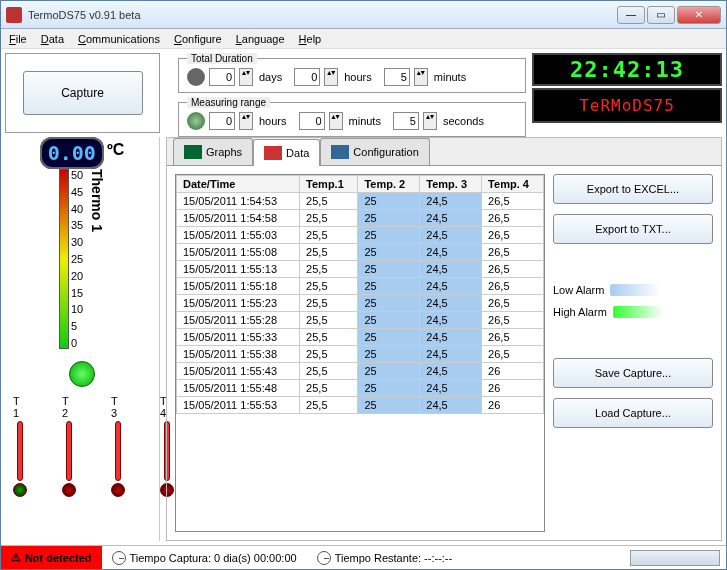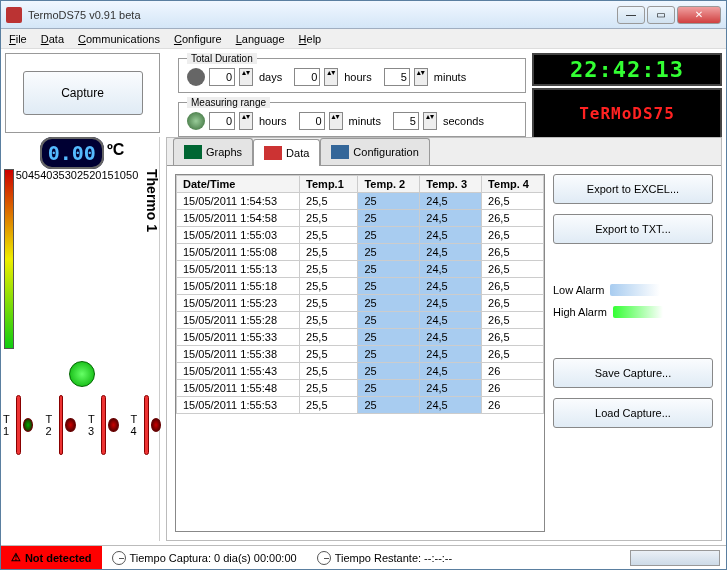--- a/index.html
+++ b/index.html
@@ -23,32 +23,32 @@
 .durations { flex: 1; display: flex; flex-direction: column; gap: 4px; }
 fieldset.dur { border: 1px solid #999; padding: 4px 8px 6px; position: relative; margin-left: 12px; }
 fieldset.dur legend { font-size: 10px; padding: 0 4px; background: #eee; }
 .durrow { display: flex; align-items: center; gap: 4px; }
 .durrow .ico { width: 18px; height: 18px; background: #666; border-radius: 50%; }
 .numfield { width: 26px; height: 18px; border: 1px solid #888; text-align: right; padding-right: 2px; display: inline-block; line-height: 16px; }
 .spin { width: 14px; height: 18px; border: 1px solid #888; background: #eee; display: inline-block; font-size: 8px; text-align: center; line-height: 8px; }
 .unitlbl { margin: 0 8px 0 2px; }
 .clocklogo { width: 190px; display: flex; flex-direction: column; gap: 2px; }
 .clock { background: #000; color: #3f3; font-family: monospace; font-size: 22px; font-weight: bold; text-align: center; padding: 2px 4px; border: 2px solid #444; letter-spacing: 1px; }
-.logo { background: #000; color: #f22; font-family: monospace; font-size: 16px; font-weight: bold; text-align: center; padding: 14px 4px; border: 2px solid #444; letter-spacing: 1px; }
+.logo { background: #000; color: #f22; font-family: monospace; font-size: 16px; font-weight: normal; text-align: center; padding: 6px 4px; border: 2px solid #444; letter-spacing: 1px; }
 .midrow { flex: 1; display: flex; gap: 6px; min-height: 0; }
 .thermopanel { width: 155px; border-right: 1px solid #ccc; padding: 4px; display: flex; flex-direction: column; align-items: center; }
 .lcd { background: #003; color: #5bf; font-family: monospace; font-size: 20px; font-weight: bold; padding: 2px 6px; border: 2px solid #666; border-radius: 12px; }
 .unit { font-size: 16px; font-weight: bold; vertical-align: top; }
 .thermobody { display: flex; align-items: flex-start; margin-top: 4px; height: 200px; }
 .scalebar { width: 10px; height: 180px; background: linear-gradient(#c00 0%,#ee0 50%,#1c1 100%); border: 1px solid #555; margin-right: 2px; }
-.ticks { display: flex; justify-content: space-between; height: 180px; font-size: 10px; }
+.ticks { display: flex; flex-direction: column; justify-content: space-between; height: 180px; font-size: 10px; }
 .thermolabel { writing-mode: vertical-rl; font-size: 14px; font-weight: bold; margin-left: 6px; }
 .bulb { width: 26px; height: 26px; background: radial-gradient(#6f6,#0a0); border-radius: 50%; margin-top: -8px; border: 1px solid #060; }
 .minitherms { display: flex; gap: 12px; margin-top: 8px; }
-.mini { display: flex; flex-direction: row; align-items: center; gap: 2px; }
+.mini { display: flex; flex-direction: column; align-items: center; gap: 2px; margin-left: 23px; }
 .mini .stem { width: 6px; height: 60px; background: #e33; border: 1px solid #800; border-radius: 3px; }
 .mini .mbulb { width: 14px; height: 14px; border-radius: 50%; border: 1px solid #600; }
 .mainpanel { flex: 1; display: flex; flex-direction: column; border: 1px solid #bbb; min-height: 0; }
 .tabs { display: flex; height: 28px; background: #eee; border-bottom: 1px solid #999; padding-left: 6px; gap: 0; }
 .tab { padding: 4px 10px; border: 1px solid #999; border-bottom: none; background: #e4e4e4; display: flex; align-items: center; gap: 4px; border-radius: 3px 3px 0 0; }
 .tab.active { background: #fff; position: relative; top: 1px; }
 .tabico { width: 18px; height: 14px; }
 .tabbody { flex: 1; display: flex; gap: 8px; padding: 8px; min-height: 0; }
 .tablewrap { flex: 1; border: 1px solid #888; overflow: auto; }
 table { border-collapse: collapse; width: 100%; font-size: 11px; }

